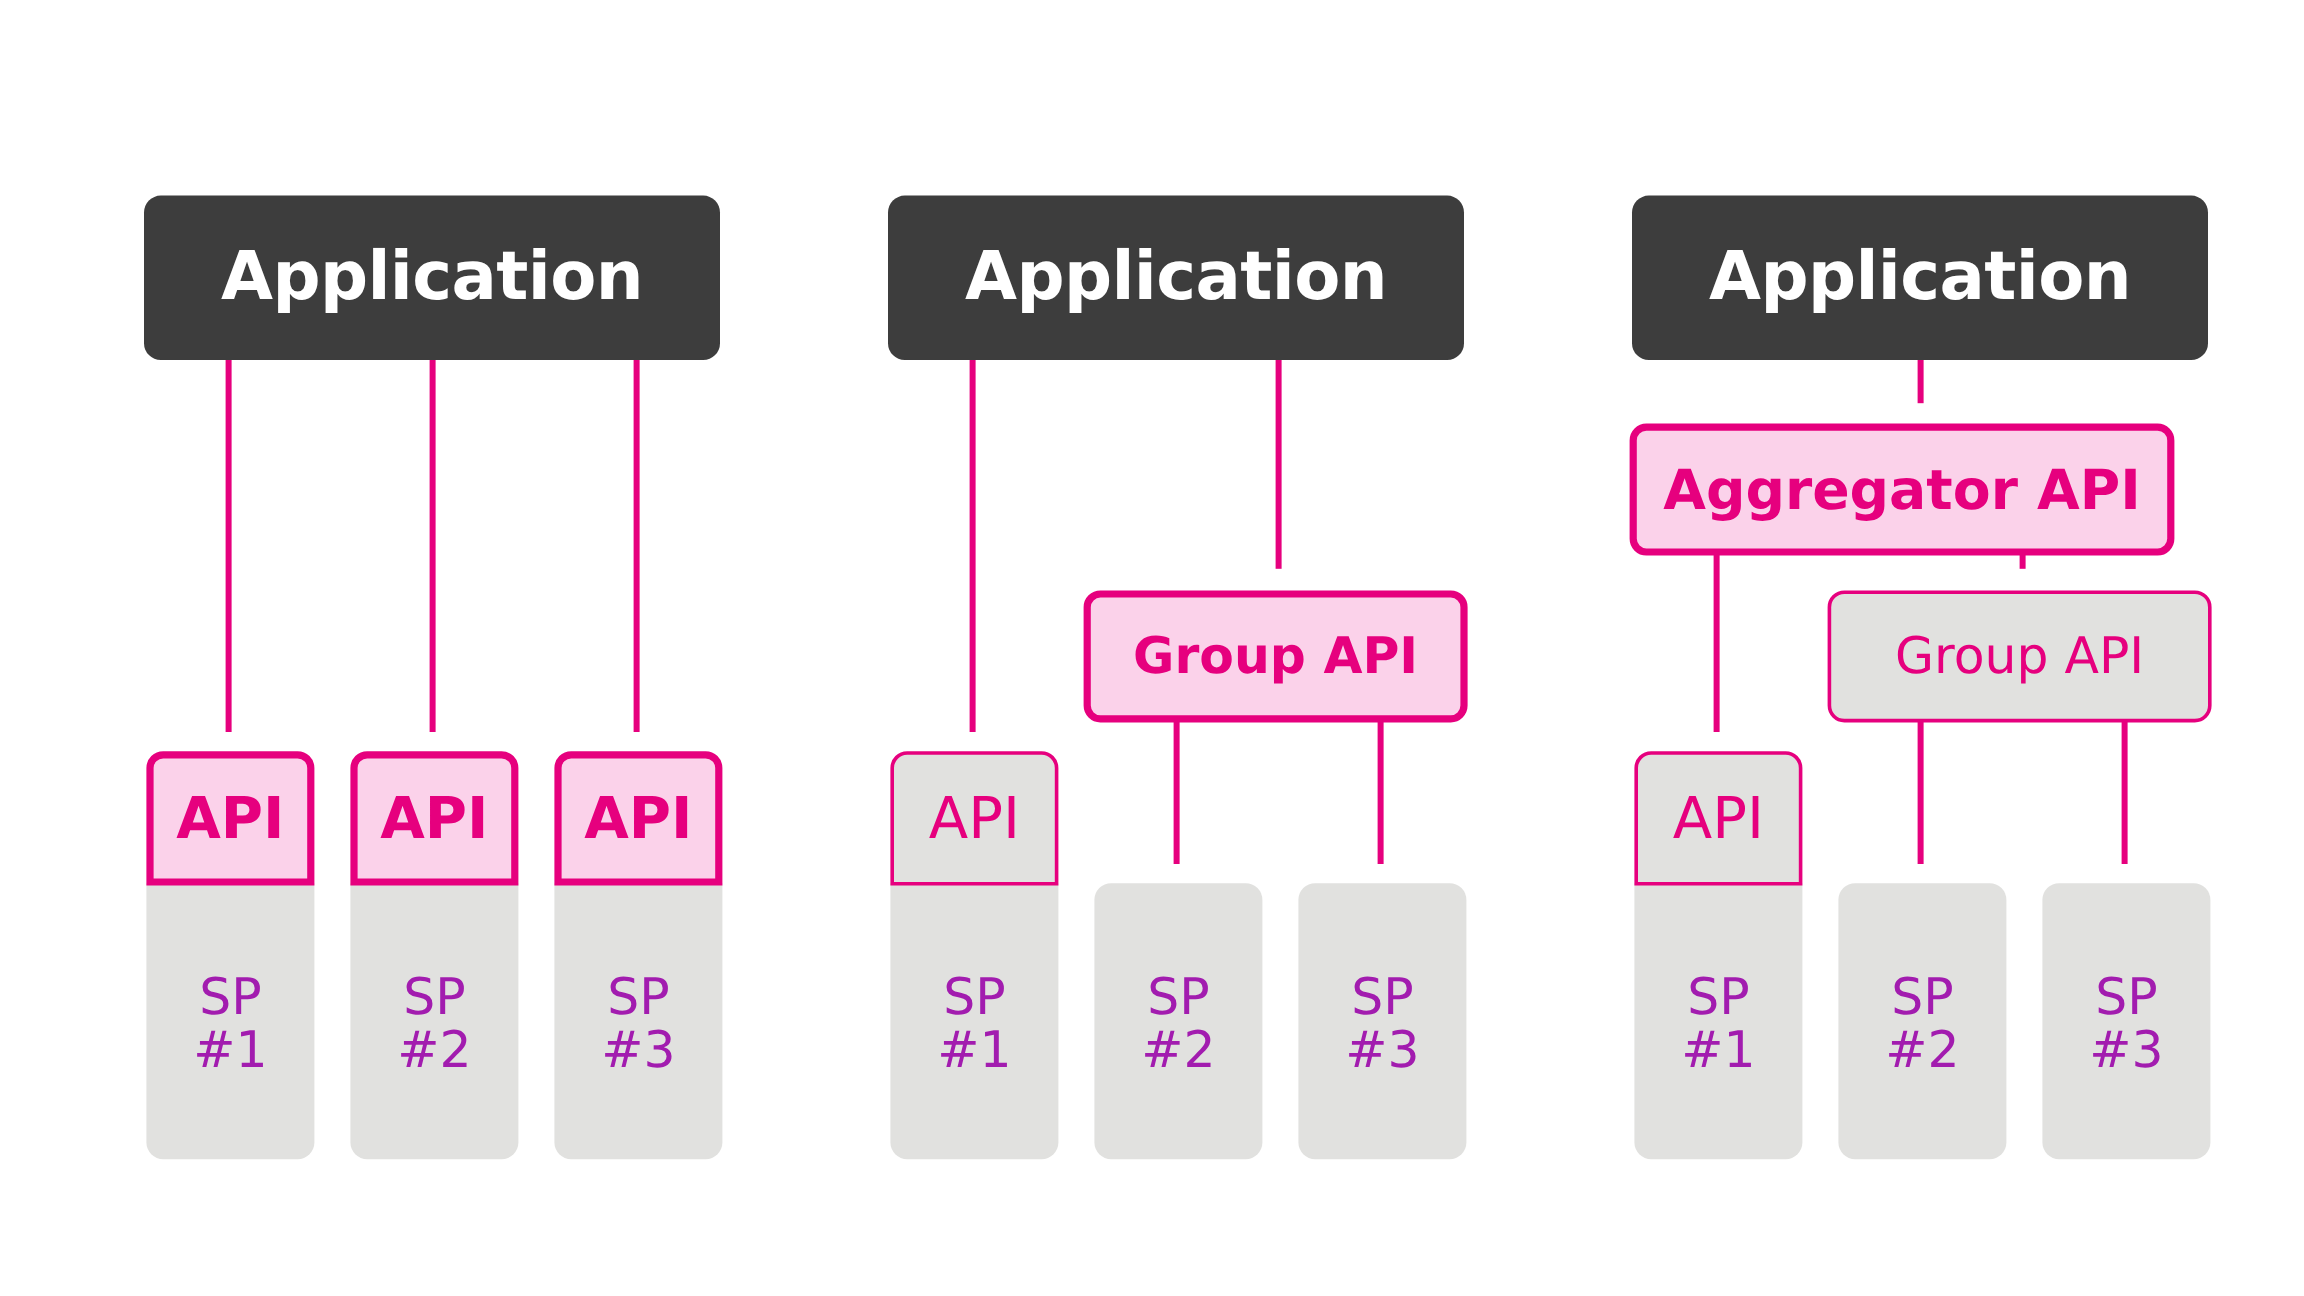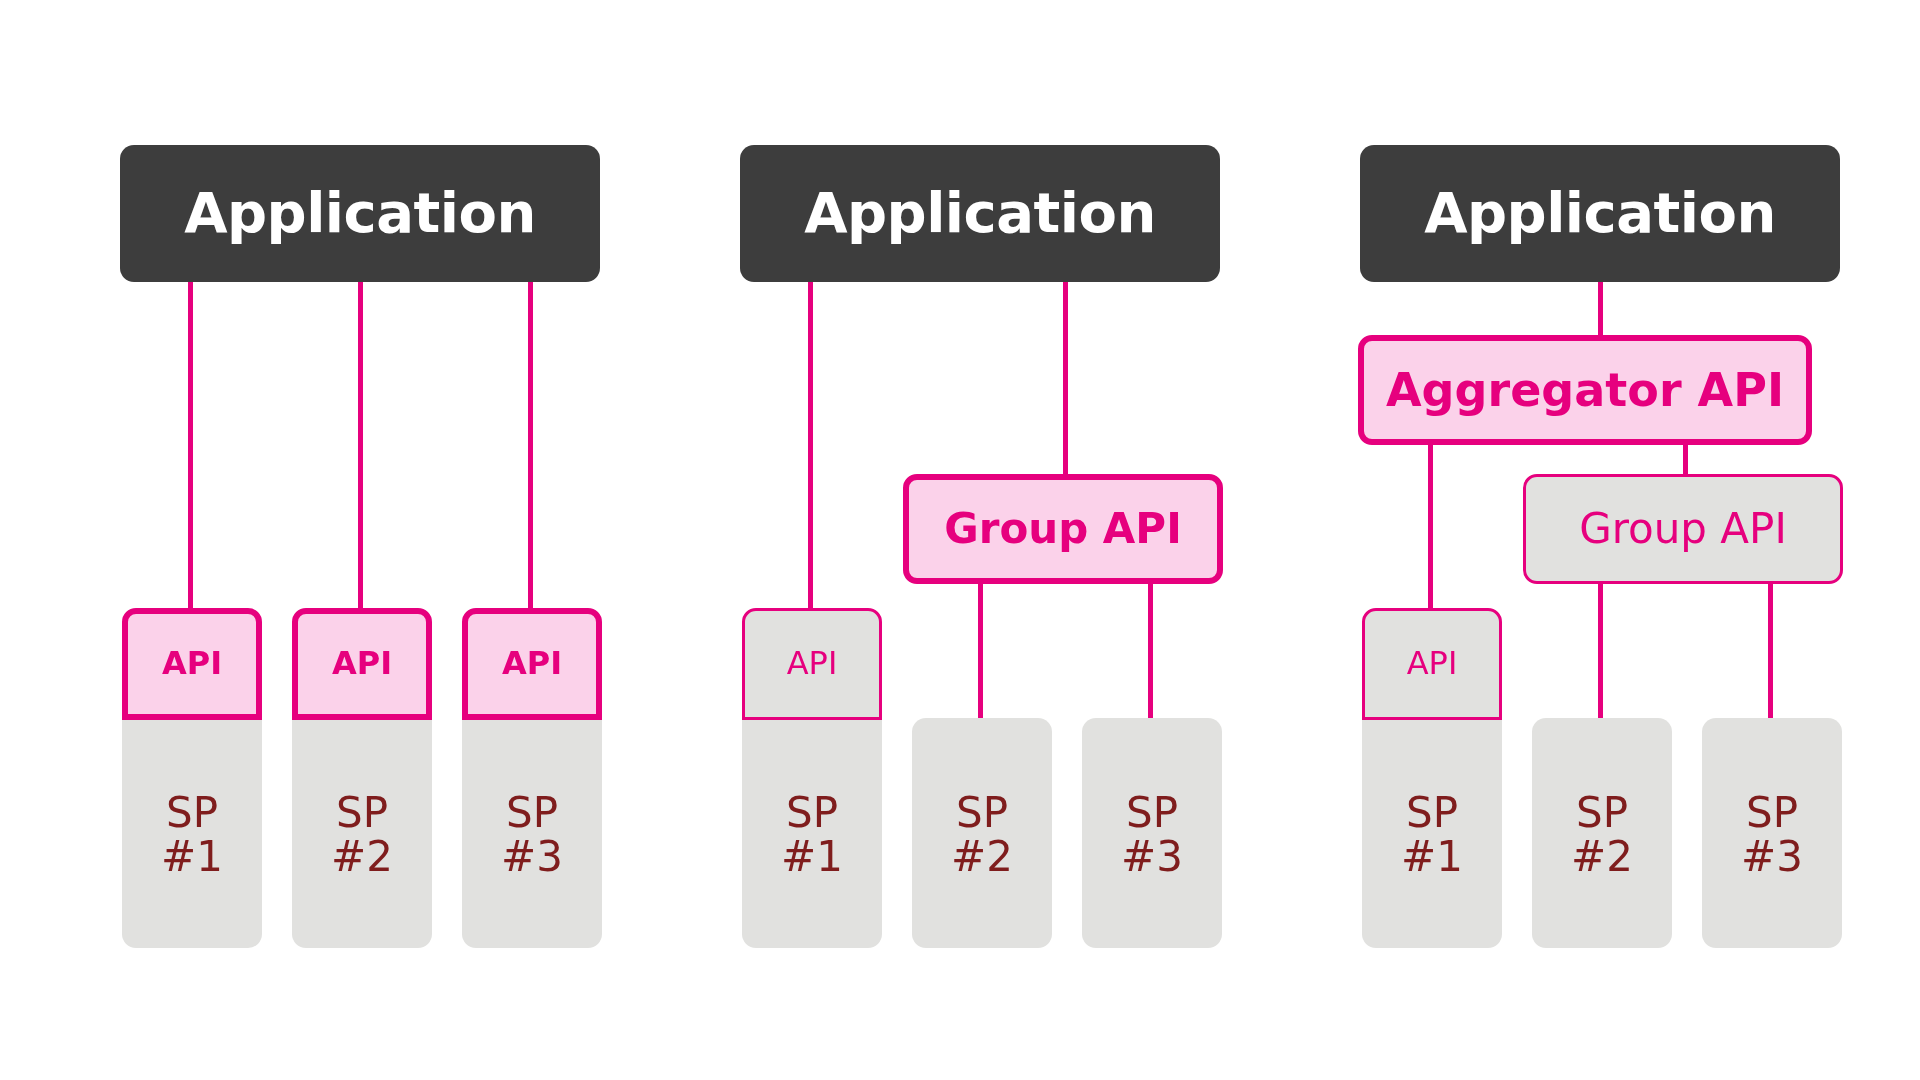--- a/index.html
+++ b/index.html
@@ -24,37 +24,38 @@
   
   .node {
     position: absolute;
     box-sizing: border-box;
     display: flex;
     align-items: center;
     justify-content: center;
     text-align: center;
     line-height: 1.05;
     white-space: pre-line;
+    margin-top: 18px;
   }
 
   
   .app-box {
     background: #3d3d3d;
     color: #ffffff;
     border-radius: 14px;
     font-size: 56px;
     font-weight: 700;
     letter-spacing: -0.5px;
     z-index: 6;
   }
 
   
   .sp-box {
     background: #e1e1df;
-    color: #7f1d1d;
+    color: #a21caf;
     font-size: 42px;
     font-weight: 400;
     border-radius: 14px;
     z-index: 2;
     padding-top: 4px;
   }
   .sp-box.has-api {
     border-top-left-radius: 0;
     border-top-right-radius: 0;
   }
@@ -73,21 +74,21 @@
     background: #e1e1df;
     border: 3px solid #e6007e;
     color: #e6007e;
     font-weight: 400;
     z-index: 5;
   }
 
   
   .api-chip {
     border-radius: 14px 14px 0 0;
-    font-size: 32px;
+    font-size: 48px;
   }
   
   .api-float {
     border-radius: 14px;
   }
 
   .label-group-api  { font-size: 42px; }
   .label-aggregator { font-size: 46px; }
 
   

